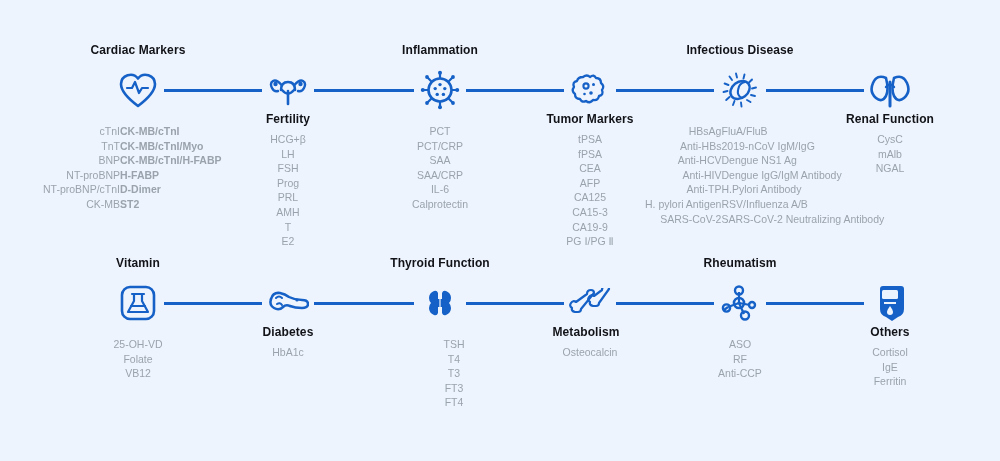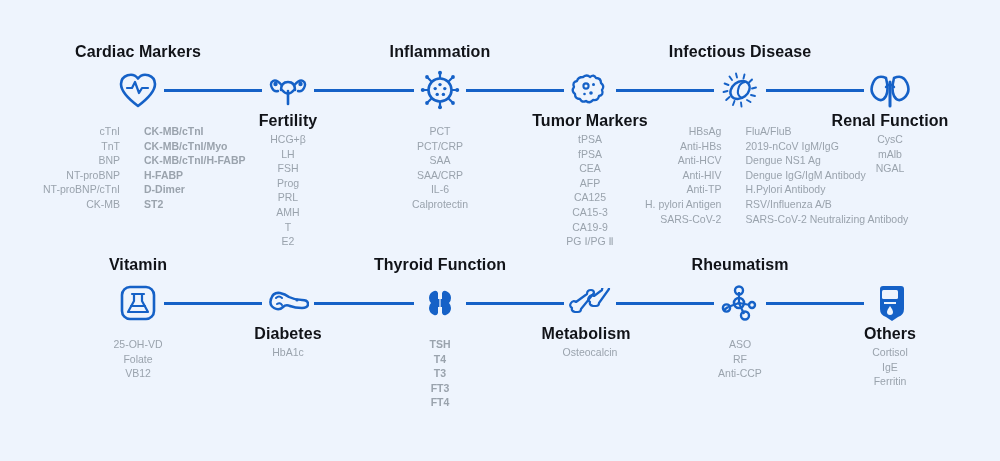--- a/index.html
+++ b/index.html
@@ -22,39 +22,39 @@
   
   .connector {
     position: absolute;
     height: 3px;
     background: #1561c7;
   }
 
   
   .node-title {
     position: absolute;
-    font-size: 16px;
+    font-size: 12px;
     font-weight: bold;
     color: #111318;
     white-space: nowrap;
     text-align: center;
     letter-spacing: .1px;
   }
 
   
   .items {
     position: absolute;
     font-size: 10.5px;
     line-height: 14.6px;
     color: #9aa3ad;
     white-space: nowrap;
   }
   .items.center { text-align: center; }
 
-  .col-pair { position: absolute; display: flex; gap: 24px; align-items: flex-end; }
+  .col-pair { position: absolute; display: flex; gap: 0; align-items: flex-end; }
   .col-pair .c-right { text-align: right; }
   .col-pair .c-left  { text-align: left; }
 
   sub { font-size: 7.5px; vertical-align: baseline; position: relative; top: 2px; }
 </style>
 </head>
 <body>
 
 <div id="board">
     <div class="connector" style="left: 164px; width: 98px; top: 89px;"></div>
@@ -260,21 +260,21 @@
     </div>
     <div class="icon-wrap" style="left: 418px; top: 281px;">
       <svg width="34" height="34" viewBox="0 0 34 34">
     <path d="M11 5 q-5 2 -5 7 q0 3 2 5 q-2 2 -2 5 q0 5 5 7 q3 1 4 -2 v-20 q-1 -3 -4 -2 Z" fill="#1561c7"></path>
     <path d="M23 5 q5 2 5 7 q0 3 -2 5 q2 2 2 5 q0 5 -5 7 q-3 1 -4 -2 v-20 q1 -3 4 -2 Z" fill="#1561c7"></path>
     <rect x="14.5" y="13" width="5" height="8" fill="#1561c7"></rect>
     <line x1="17" y1="13" x2="17" y2="21" stroke="#eef4fd" stroke-width="1.2"></line>
   </svg>
     </div>
     <div class="node-title" style="left: 310px; width: 260px; top: 256px;">Thyroid Function</div>
-    <div class="items center" style="top: 337px; left: 360px; width: 160px; font-weight: bold;">
+    <div class="items center" style="top: 337px; left: 374px; width: 160px;">
       <div>TSH</div>
       <div>T4</div>
       <div>T3</div>
       <div>FT3</div>
       <div>FT4</div>
     </div>
     <div class="icon-wrap" style="left: 568px; top: 281px;">
       <svg width="42" height="30" viewBox="0 0 42 30">
     <path d="M6 24 q-4 -1 -3 -4 q-3 -2 -1 -5 q2 -3 5 -1 l11 -8 q0 -4 4 -4 q3 0 3 3 l-13 16 q0 3 -3 3 Z" fill="none" stroke="#1561c7" stroke-width="2.2" stroke-linejoin="round"></path>
     <path d="M24 18 q-4 -1 -3 -4 q-3 -2 -1 -5 q2 -3 5 -1 l8 -6 q0 -4 4 -4 q3 0 3 3 l-10 14 q0 3 -3 3 Z" fill="none" stroke="#1561c7" stroke-width="2.2" stroke-linejoin="round"></path>

